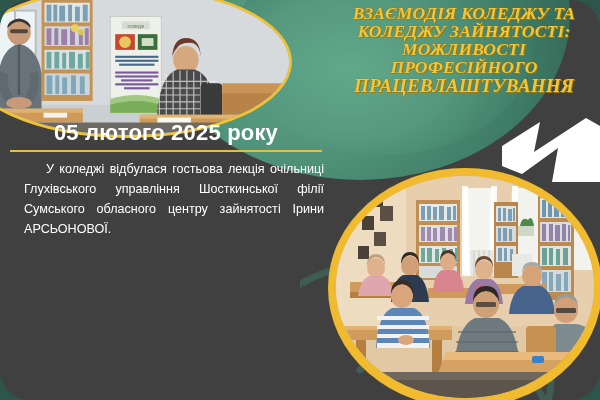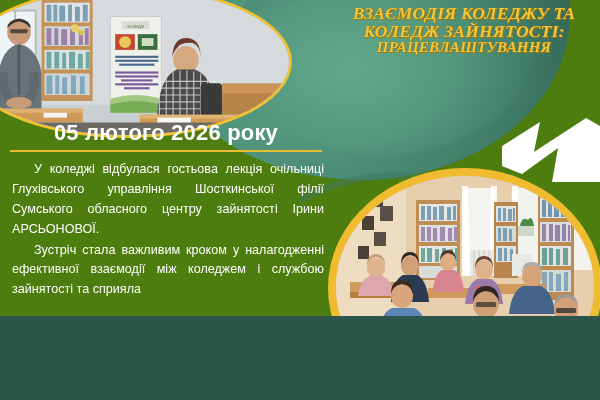--- a/index.html
+++ b/index.html
@@ -3,22 +3,23 @@
 <meta charset="utf-8">
 <style>
   html,body{margin:0;padding:0;}
   body{
     width:600px;height:400px;overflow:hidden;
     background:#2b5649;
     font-family:"Liberation Sans", sans-serif;
     position:relative;
   }
   #poster{
-    position:absolute;inset:0;width:600px;height:316px;overflow:hidden;
-    background:#4d7c0f;
+    position:absolute;inset:0;width:600px;height:400px;overflow:hidden;
+    background:#404040;
+    border-radius:29px;
   }
 
   
   .bg-ellipse-light{
     position:absolute;
     left:150px;top:-150px;width:420px;height:330px;
     border-radius:50%;
     background:radial-gradient(ellipse at 35% 65%, #5aa083 0%, #51947b 28%, #3f7c67 58%, #2f5d4e 82%, #2b5649 100%);
     filter:blur(0.5px);
   }
@@ -56,21 +57,21 @@
   .title-block .tline{
     display:block;
     color:#f2c63c;
     font-family:"Liberation Serif", serif;
     font-weight:bold;font-style:italic;
     font-size:17.5px;
     letter-spacing:.2px;
     text-shadow:1px 1px 0 #9c7a10, 0 0 1px #6d5708;
     white-space:nowrap;
   }
-  .title-block .tline.small{font-size:15px;font-family:Liberation Serif, serif;}
+  .title-block .tline.small{font-size:19px;font-family:Liberation Serif, serif;}
 
   
   .zigzag{position:absolute;left:500px;top:112px;width:100px;height:70px;z-index:7;}
 
   
   .date-wrap{position:absolute;left:0;top:120px;width:332px;text-align:center;z-index:8;}
   .date-text{
     color:#ffffff;font-size:22px;font-weight:bold;
     font-family:"Liberation Sans", sans-serif;
     letter-spacing:.2px;
@@ -81,21 +82,21 @@
 
   
   .copy{
     position:absolute;left:12px;top:160px;width:312px;
     color:#ffffff;
     font-size:12.6px;
     line-height:1.58;
     text-align:justify;
     z-index:8;
   }
-  .copy p{margin:0 0 1px 0;text-indent:22px;}
+  .copy p{margin:0 0 1px 12px;text-indent:22px;}
 
   
   .round-photo-wrap{
     position:absolute;left:332px;top:168px;width:266px;height:230px;z-index:5;
   }
   .round-arc{
     position:absolute;left:-4px;top:0;width:274px;height:240px;
     border-radius:50%;
     background:#f0bb2e;
   }
@@ -244,36 +245,37 @@
 
       <rect x="262" y="96" width="64" height="10" fill="#c99456"></rect>
       <rect x="262" y="106" width="64" height="22" fill="#b78347"></rect>
 
       <rect x="0" y="136" width="330" height="16" fill="#6d6a63"></rect>
     </svg>
   </div>
 
   <div class="title-block">
     <span class="tline">ВЗАЄМОДІЯ КОЛЕДЖУ ТА</span>
-    <span class="tline">КОЛЕДЖ ЗАЙНЯТОСТІ:</span>
+    <span class="tline">КОЛЕДЖУ ЗАЙНЯТОСТІ:</span>
+    <span class="tline">МОЖЛИВОСТІ</span>
+    <span class="tline">ПРОФЕСІЙНОГО</span>
     <span class="tline small">ПРАЦЕВЛАШТУВАННЯ</span>
   </div>
 
   <svg class="zigzag" viewBox="0 0 100 70">
     <path d="M2,34 L40,10 L34,40 L86,6 L100,14 L100,70 L52,70 L58,36 L22,62 L2,54 Z" fill="#ffffff"></path>
   </svg>
 
   <div class="date-wrap">
-    <div class="date-text">05 лютого 2026 року</div>
+    <div class="date-text">05 лютого 2025 року</div>
     <div class="date-rule"></div>
   </div>
 
   <div class="copy">
     <p>У коледжі відбулася гостьова лекція очільниці Глухівського управління Шосткинської філії Сумського обласного центру зайнятості Ірини АРСЬОНОВОЇ.</p>
-    <p>Зустріч стала важливим кроком у налагодженні ефективної взаємодії між коледжем і службою зайнятості та сприяла</p>
   </div>
 
   <div class="round-photo-wrap">
     <div class="round-arc"></div>
     <div class="round-photo">
       <svg class="scene" viewBox="0 0 258 222" preserveAspectRatio="xMidYMid slice">
 
         <rect x="0" y="0" width="258" height="222" fill="#e2c9a6"></rect>
         <rect x="0" y="0" width="258" height="150" fill="#e7cfae"></rect>
 

